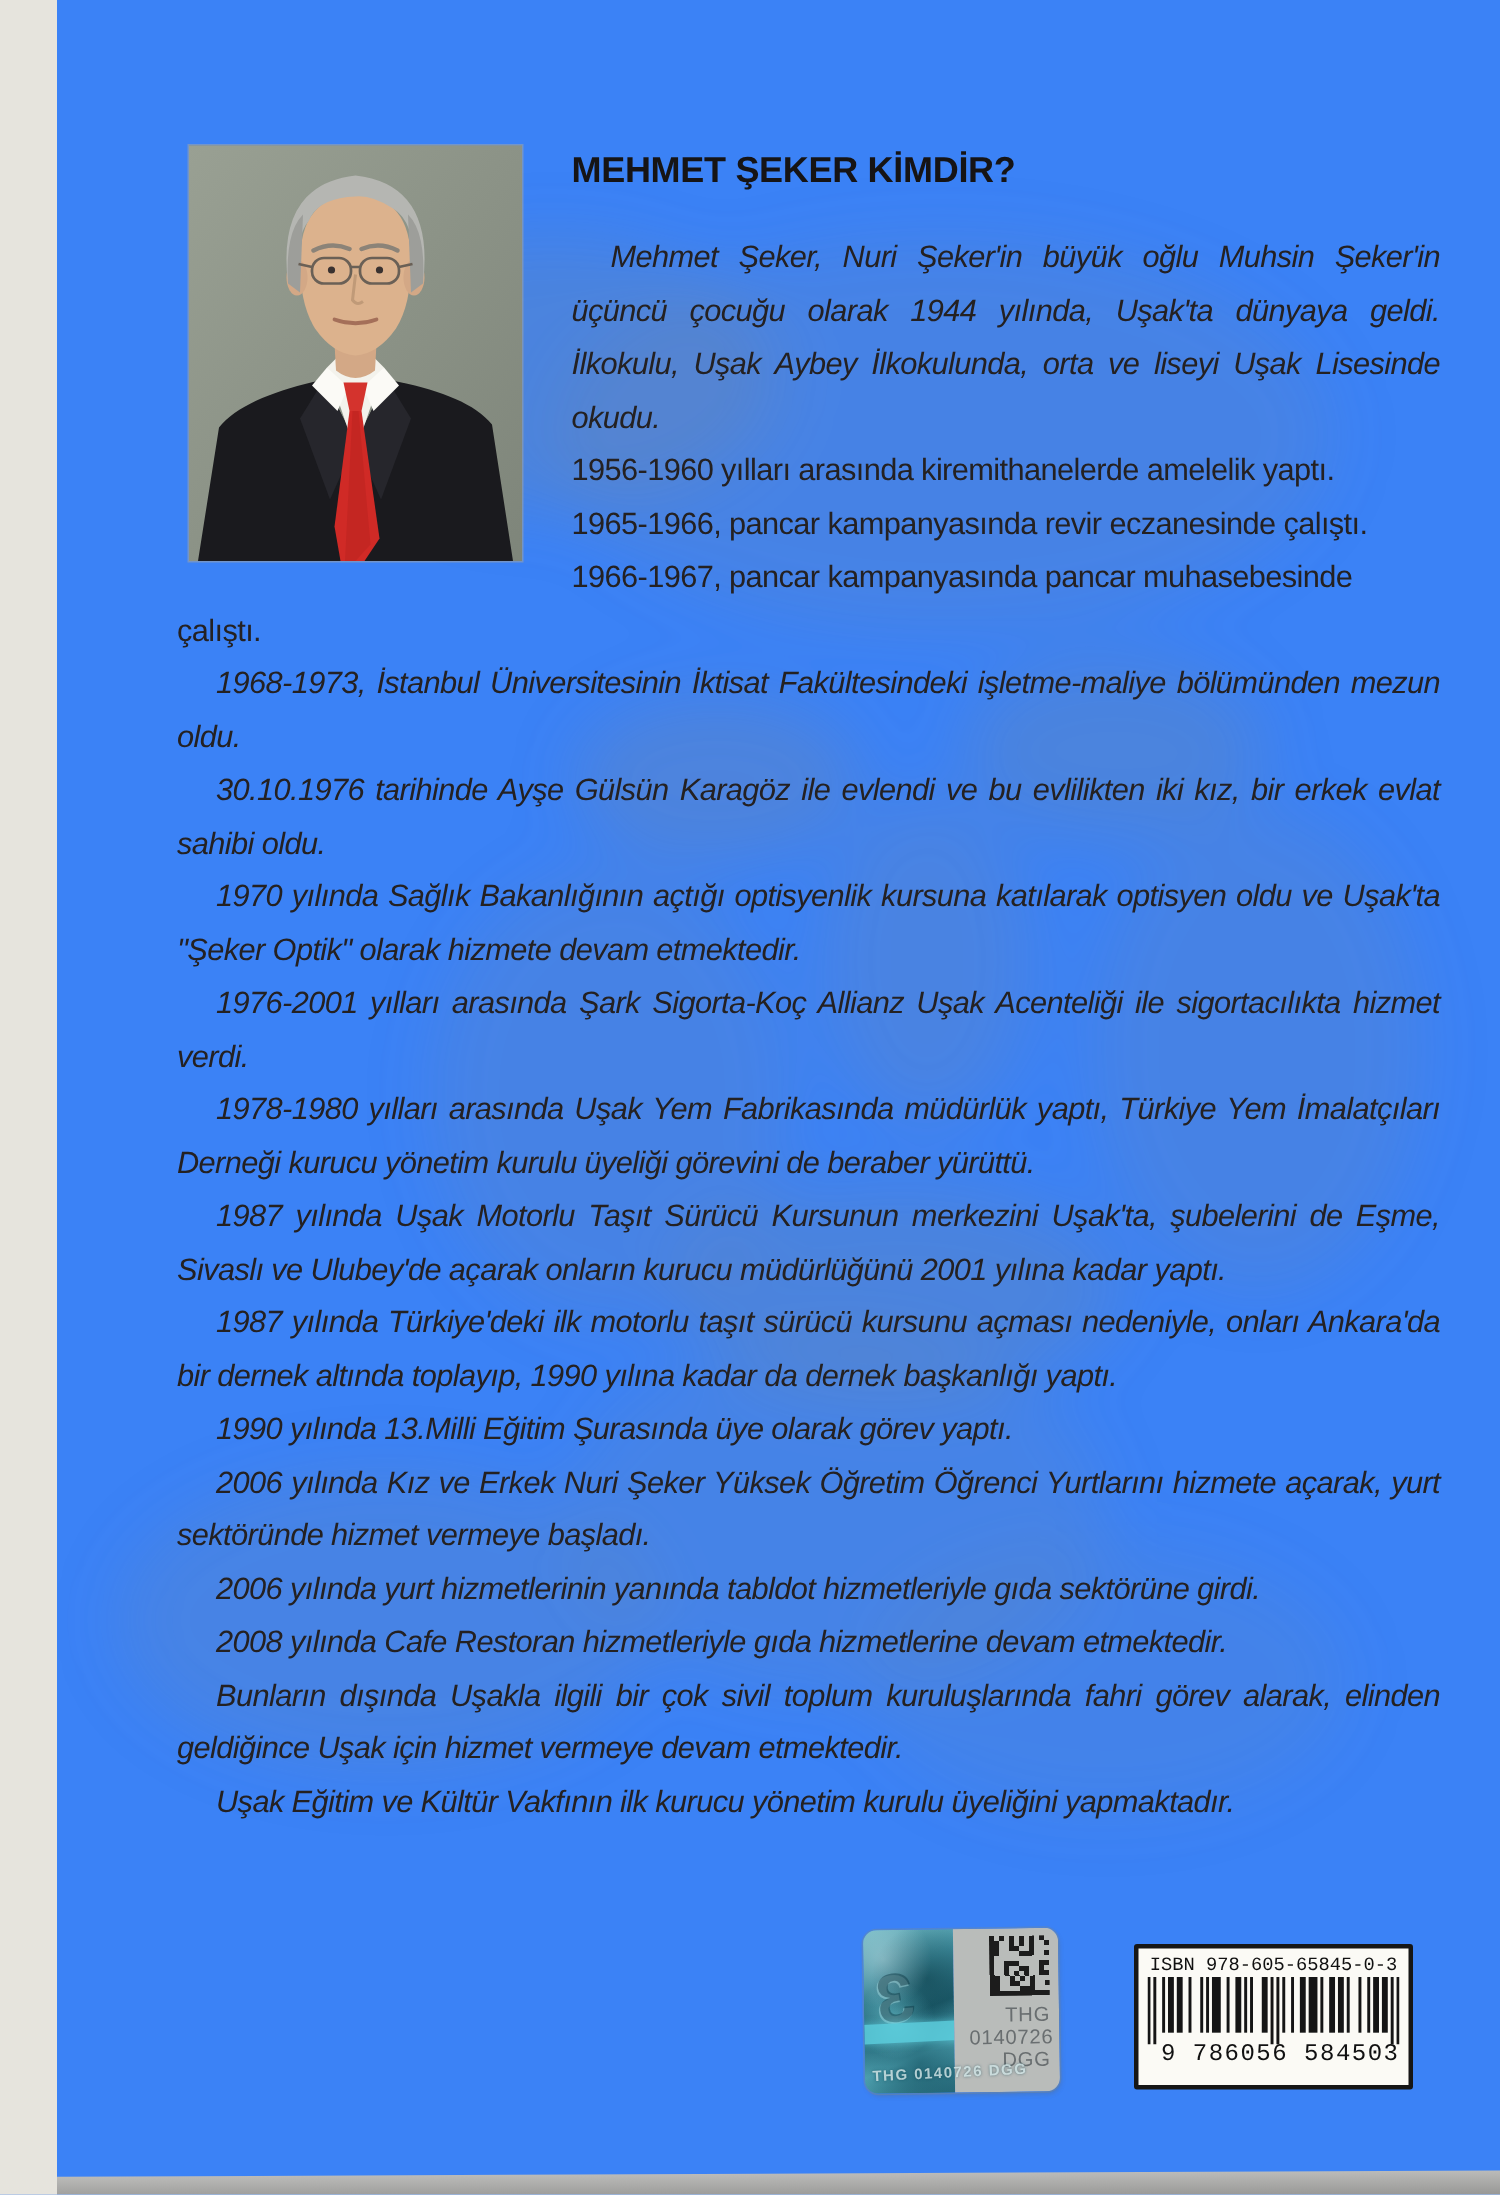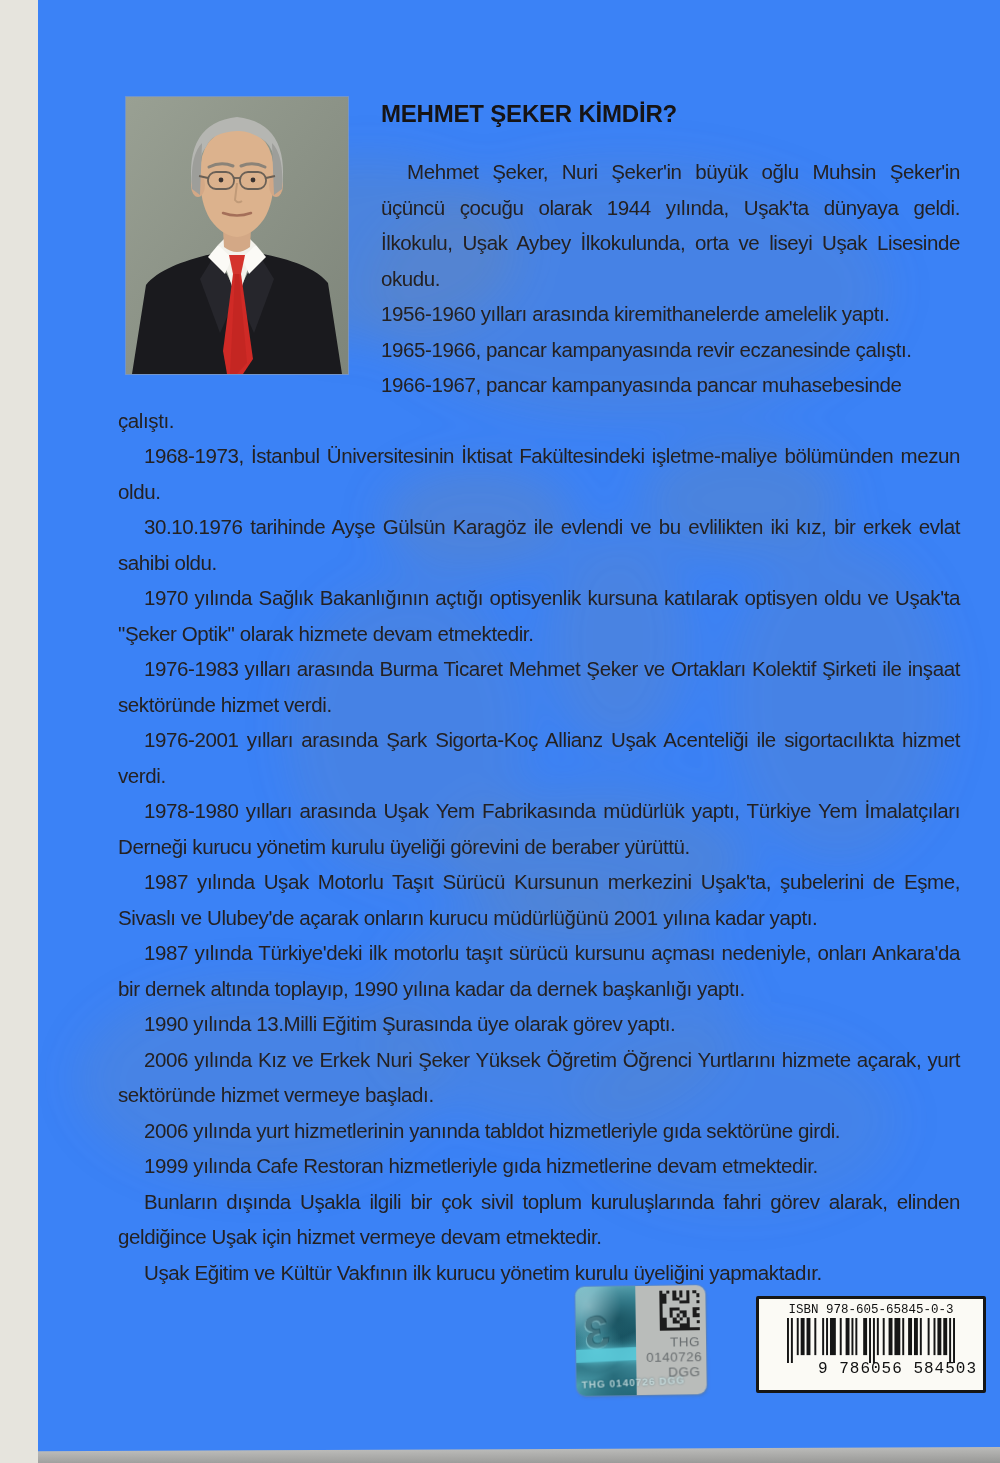--- a/index.html
+++ b/index.html
@@ -20,21 +20,21 @@
   }
   .photo-frame svg { display:block; width:100%; height:100%; }
   h1.title {
     font-size:24px; font-weight:bold; letter-spacing:-0.2px;
     margin:14px 0 26px 0; color:#161415; white-space:nowrap;
   }
   .para {
     font-size:20.5px; line-height:35.5px; letter-spacing:-0.4px;
     margin:0; color:#242122;
   }
-  .para.justify { text-align:justify; text-indent:26px; }
+  .para.justify { text-align:justify; text-indent:26px;font-style:italic; }
   .para.right   { }
 
   
   .hologram {
     position:absolute; left:538px; top:1286px; width:130px; height:109px;
     border-radius:9px; overflow:hidden; display:flex;
     transform:rotate(-0.8deg);
     box-shadow:0 0 0 1px rgba(130,140,138,.35), 1px 2px 3px rgba(90,95,92,.25);
   }
   .holo-left {
@@ -68,21 +68,21 @@
   }
   .dm { width:40px; height:40px; display:inline-block; }
   .holo-id {
     font-size:13.5px; line-height:15px; font-weight:normal;
     color:#696e70; letter-spacing:.5px;
   }
   .holo-id.num { margin-right:-2px; }
 
   
   .barcode-box {
-    position:absolute; left:718px; top:1296px; width:230px; height:97px;
+    position:absolute; left:718px; top:1296px; width:186px; height:97px;
     background:#fbfaf5; border:3px solid #161616; border-radius:2px;
     box-sizing:border-box; padding:4px 6px 0;
   }
   .isbn-label {
     font-family:"Liberation Mono", monospace; font-size:12.5px;
     color:#111; text-align:center; white-space:nowrap;
   }
   .bars { width:168px; height:45px; display:block; margin:1px auto 0; }
   .barcode-digits {
     font-family:"Liberation Mono", monospace; font-size:16px; letter-spacing:1px;
@@ -179,29 +179,28 @@
     <h1 class="title">MEHMET ŞEKER KİMDİR?</h1>
 
     <div id="paras">
         <p class="para justify">Mehmet Şeker, Nuri Şeker'in büyük oğlu Muhsin Şeker'in üçüncü çocuğu olarak 1944 yılında, Uşak'ta dünyaya geldi. İlkokulu, Uşak Aybey İlkokulunda, orta ve liseyi Uşak Lisesinde okudu.</p>
         <p class="para right">1956-1960 yılları arasında kiremithanelerde amelelik yaptı.</p>
         <p class="para right">1965-1966, pancar kampanyasında revir eczanesinde çalıştı.</p>
         <p class="para right">1966-1967, pancar kampanyasında pancar muhasebesinde çalıştı.</p>
         <p class="para justify">1968-1973, İstanbul Üniversitesinin İktisat Fakültesindeki işletme-maliye bölümünden mezun oldu.</p>
         <p class="para justify">30.10.1976 tarihinde Ayşe Gülsün Karagöz ile evlendi ve bu evlilikten iki kız, bir erkek evlat sahibi oldu.</p>
         <p class="para justify">1970 yılında Sağlık Bakanlığının açtığı optisyenlik kursuna katılarak optisyen oldu ve Uşak'ta "Şeker Optik" olarak hizmete devam etmektedir.</p>
-        <p class="para justify">1976-1983 yılları arasında Burma Ticaret Mehmet Şeker ve Ortakları Kolektif Şirketi ile inşaat sektöründe hizmet verdi.</p>
         <p class="para justify">1976-2001 yılları arasında Şark Sigorta-Koç Allianz Uşak Acenteliği ile sigortacılıkta hizmet verdi.</p>
         <p class="para justify">1978-1980 yılları arasında Uşak Yem Fabrikasında müdürlük yaptı, Türkiye Yem İmalatçıları Derneği kurucu yönetim kurulu üyeliği görevini de beraber yürüttü.</p>
         <p class="para justify">1987 yılında Uşak Motorlu Taşıt Sürücü Kursunun merkezini Uşak'ta, şubelerini de Eşme, Sivaslı ve Ulubey'de açarak onların kurucu müdürlüğünü 2001 yılına kadar yaptı.</p>
         <p class="para justify">1987 yılında Türkiye'deki ilk motorlu taşıt sürücü kursunu açması nedeniyle, onları Ankara'da bir dernek altında toplayıp, 1990 yılına kadar da dernek başkanlığı yaptı.</p>
         <p class="para justify">1990 yılında 13.Milli Eğitim Şurasında üye olarak görev yaptı.</p>
         <p class="para justify">2006 yılında Kız ve Erkek Nuri Şeker Yüksek Öğretim Öğrenci Yurtlarını hizmete açarak, yurt sektöründe hizmet vermeye başladı.</p>
         <p class="para justify">2006 yılında yurt hizmetlerinin yanında tabldot hizmetleriyle gıda sektörüne girdi.</p>
-        <p class="para justify">1999 yılında Cafe Restoran hizmetleriyle gıda hizmetlerine devam etmektedir.</p>
+        <p class="para justify">2008 yılında Cafe Restoran hizmetleriyle gıda hizmetlerine devam etmektedir.</p>
         <p class="para justify">Bunların dışında Uşakla ilgili bir çok sivil toplum kuruluşlarında fahri görev alarak, elinden geldiğince Uşak için hizmet vermeye devam etmektedir.</p>
         <p class="para justify">Uşak Eğitim ve Kültür Vakfının ilk kurucu yönetim kurulu üyeliğini yapmaktadır.</p>
       </div>
 
   </div>
 
   <div class="hologram">
     <div class="holo-left">
       <div class="holo-glyph">3</div>
       <div class="holo-band"></div>

